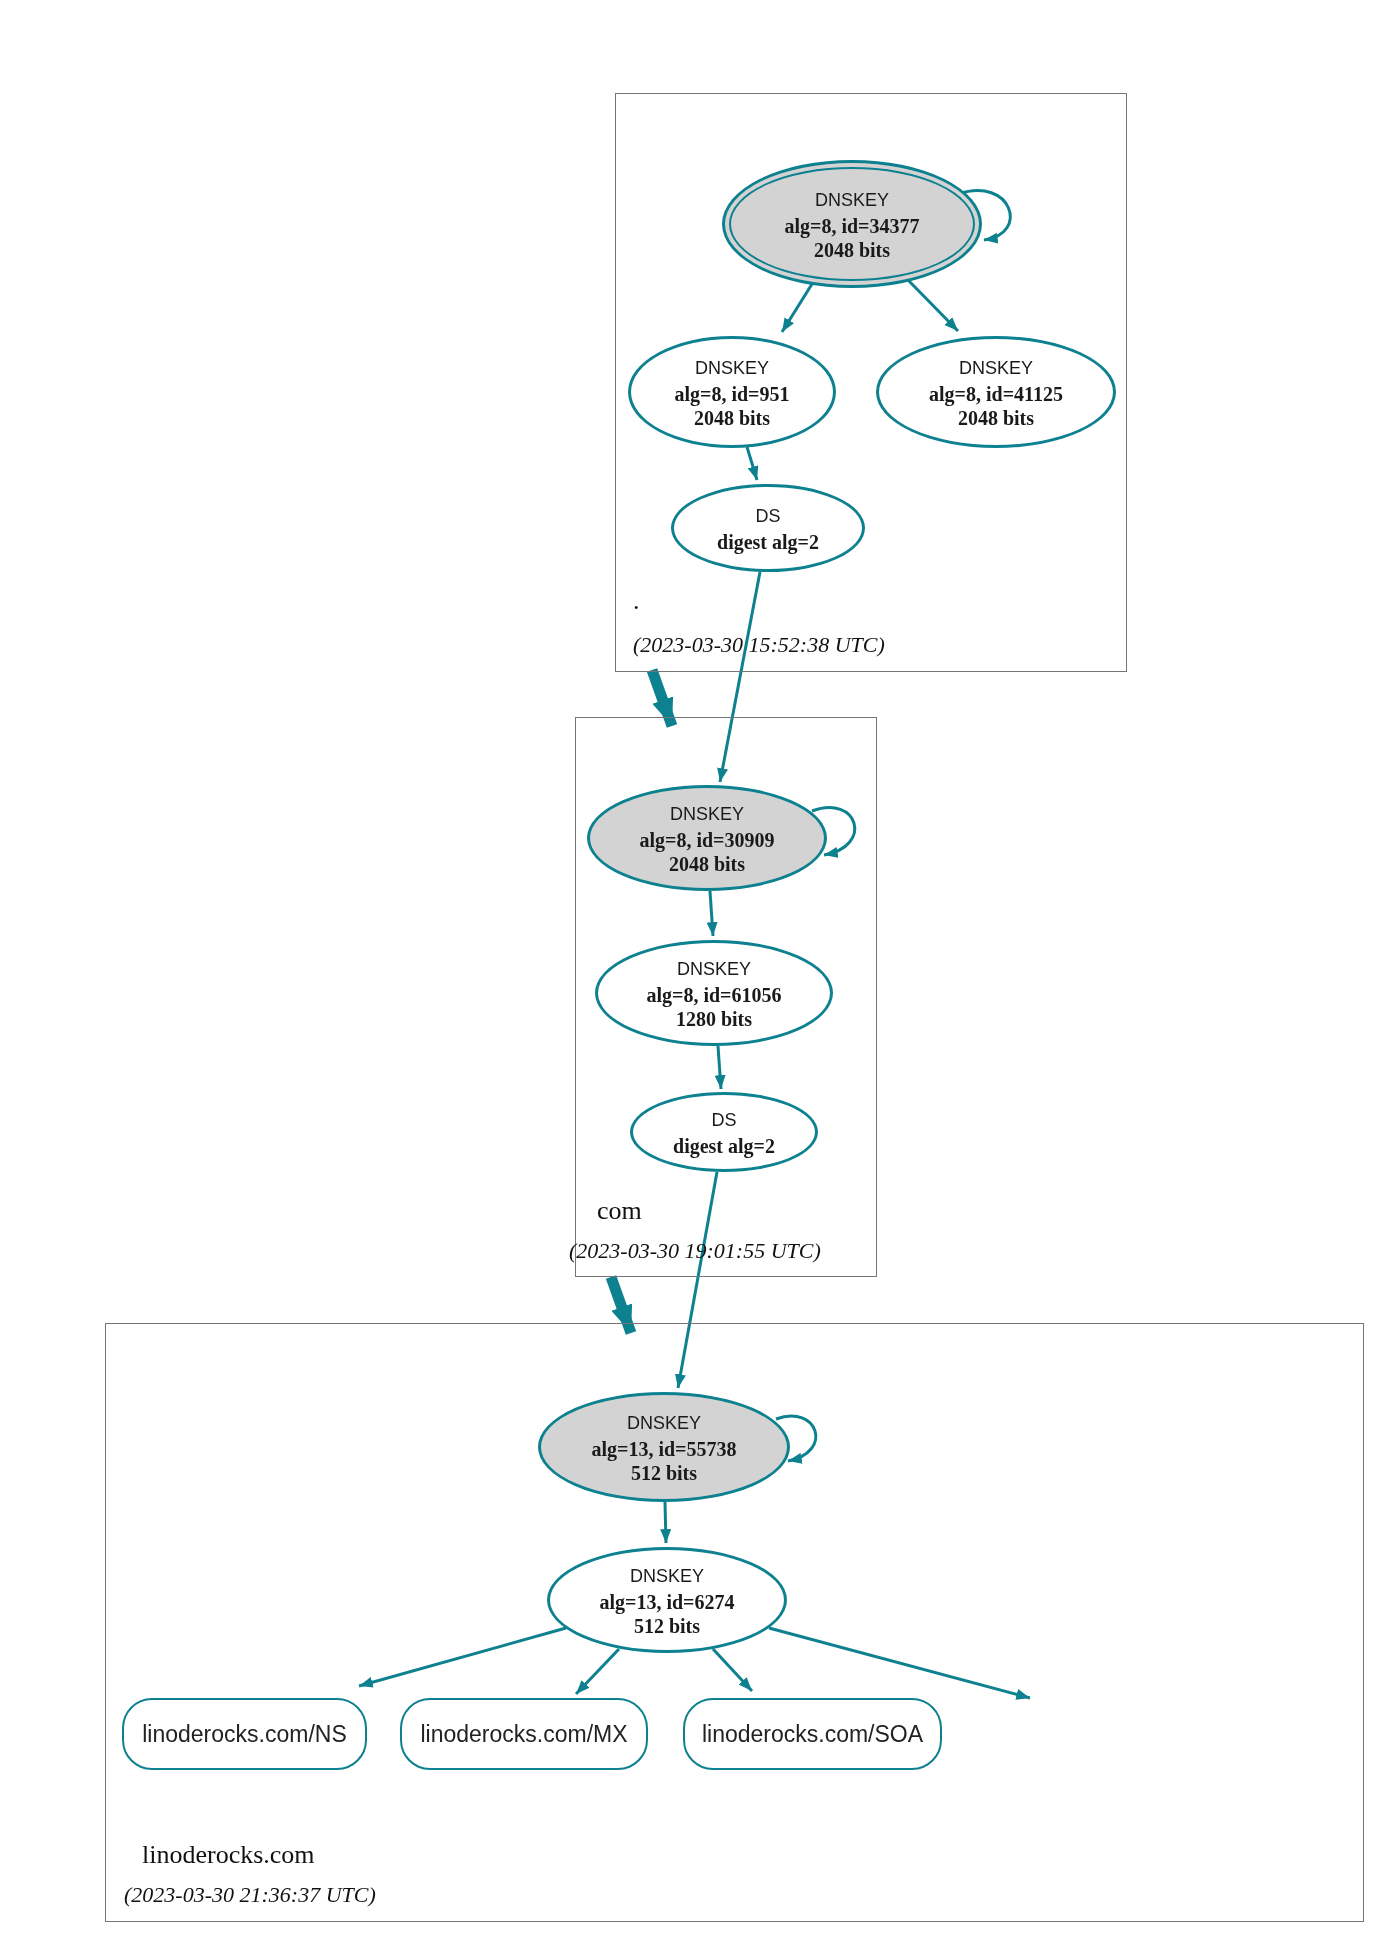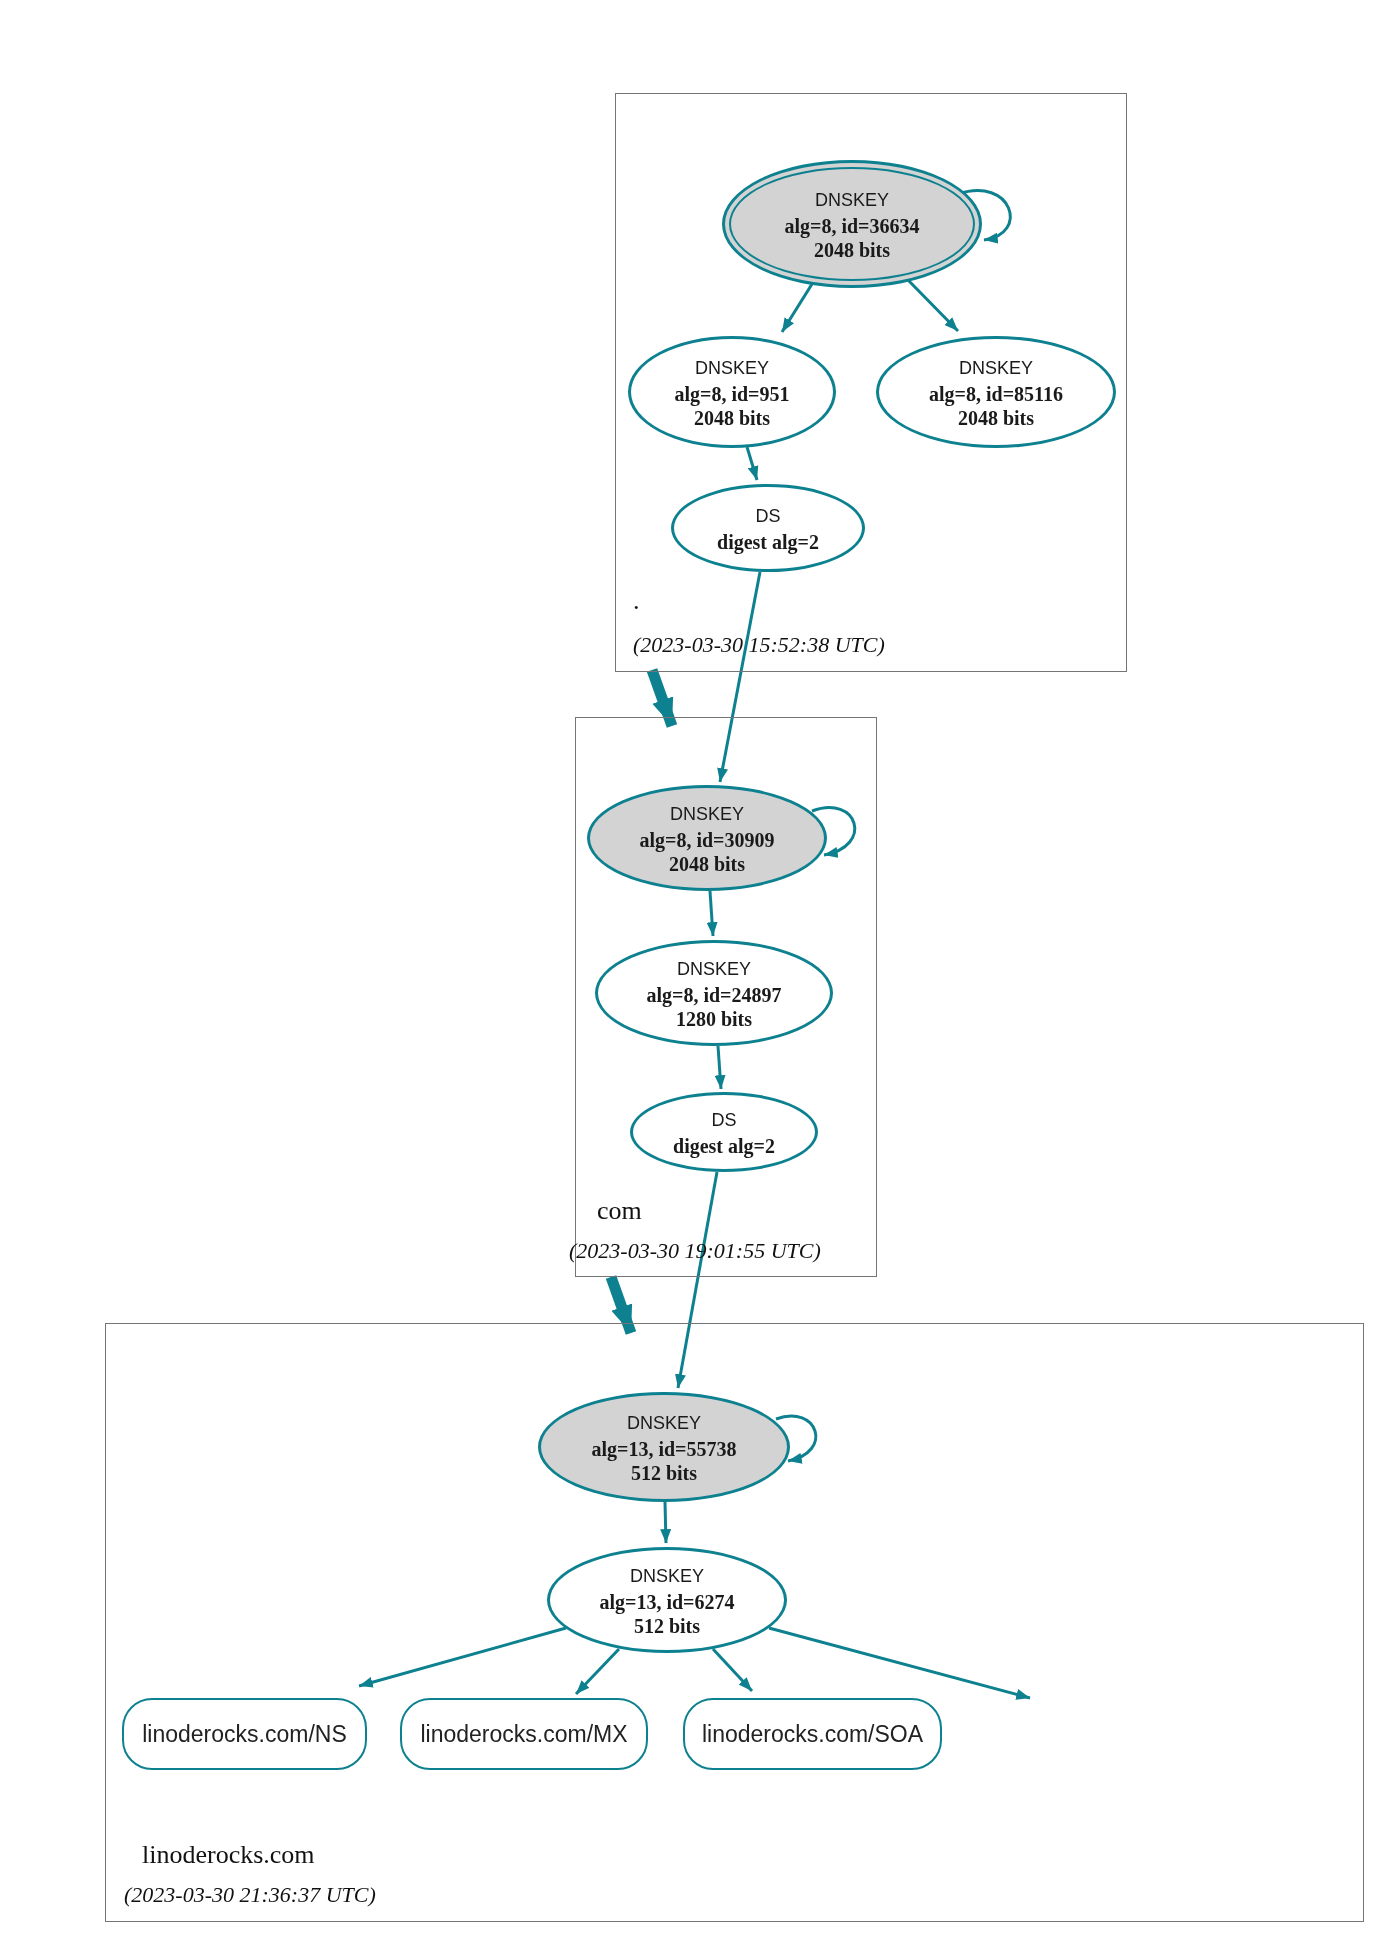--- a/index.html
+++ b/index.html
@@ -125,50 +125,50 @@
 
   <div class="zone-label" style="left:597px;top:1196px;">com</div>
   <div class="zone-ts" style="left:569px;top:1238px;">(2023-03-30 19:01:55 UTC)</div>
 
   <div class="zone-label" style="left:122px;top:1840px;margin-left:20px;">linoderocks.com</div>
   <div class="zone-ts" style="left:124px;top:1882px;text-align:right;">(2023-03-30 21:36:37 UTC)</div>
 
   <div class="node ksk" style="left:722px;top:160px;width:260px;height:128px;">
     <div class="inner-ring"></div>
     <div class="node-title">DNSKEY</div>
-    <div class="node-detail">alg=8, id=36634</div>
+    <div class="node-detail">alg=8, id=34377</div>
     <div class="node-detail">2048 bits</div>
   </div>
 
   <div class="node" style="left:628px;top:336px;width:208px;height:112px;">
     <div class="node-title">DNSKEY</div>
     <div class="node-detail">alg=8, id=951</div>
     <div class="node-detail">2048 bits</div>
   </div>
 
   <div class="node" style="left:876px;top:336px;width:240px;height:112px;">
     <div class="node-title">DNSKEY</div>
-    <div class="node-detail">alg=8, id=85116</div>
+    <div class="node-detail">alg=8, id=41125</div>
     <div class="node-detail">2048 bits</div>
   </div>
 
   <div class="node" style="left:671px;top:484px;width:194px;height:88px;">
     <div class="node-title">DS</div>
     <div class="node-detail">digest alg=2</div>
   </div>
 
   <div class="node ksk" style="left:587px;top:785px;width:240px;height:106px;">
     <div class="node-title">DNSKEY</div>
     <div class="node-detail">alg=8, id=30909</div>
     <div class="node-detail">2048 bits</div>
   </div>
 
   <div class="node" style="left:595px;top:940px;width:238px;height:106px;">
     <div class="node-title">DNSKEY</div>
-    <div class="node-detail">alg=8, id=24897</div>
+    <div class="node-detail">alg=8, id=61056</div>
     <div class="node-detail">1280 bits</div>
   </div>
 
   <div class="node" style="left:630px;top:1092px;width:188px;height:80px;">
     <div class="node-title">DS</div>
     <div class="node-detail">digest alg=2</div>
   </div>
 
   <div class="node ksk" style="left:538px;top:1392px;width:252px;height:110px;">
     <div class="node-title">DNSKEY</div>

